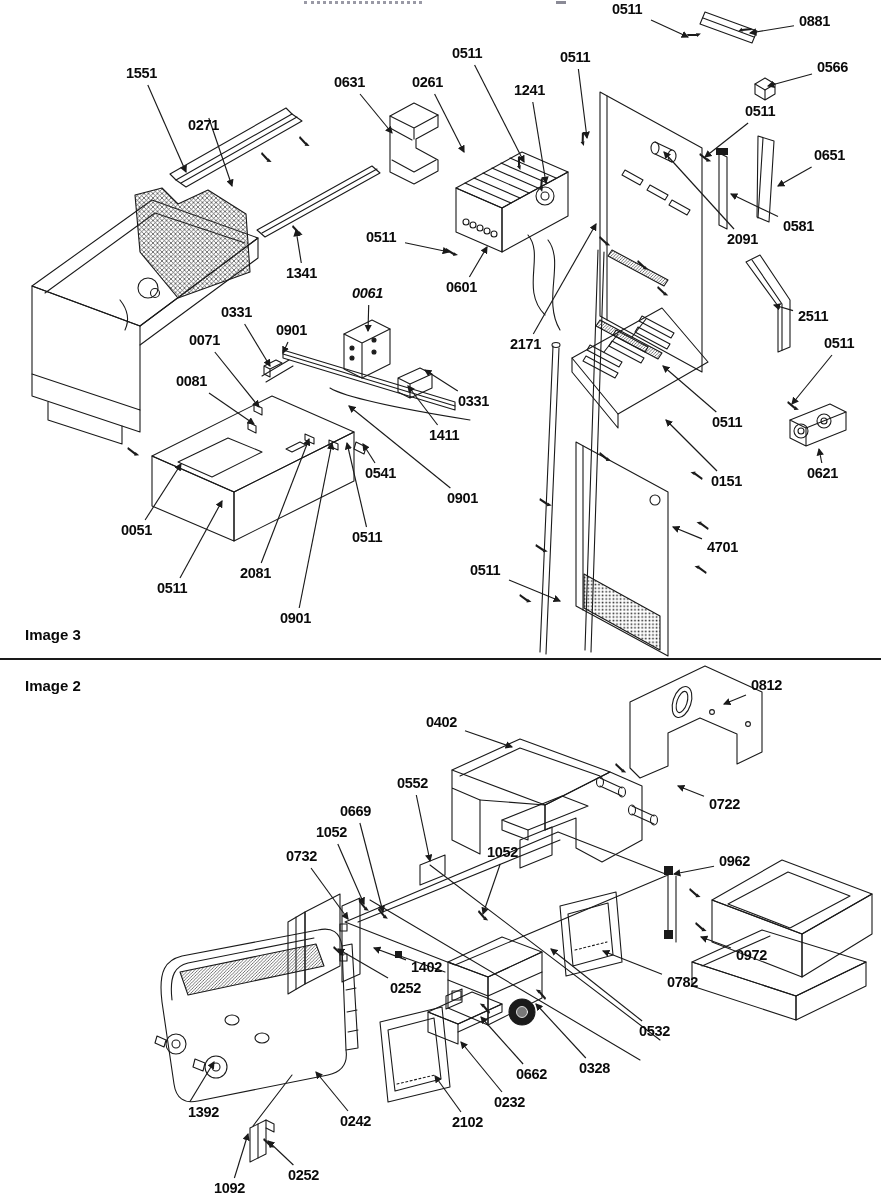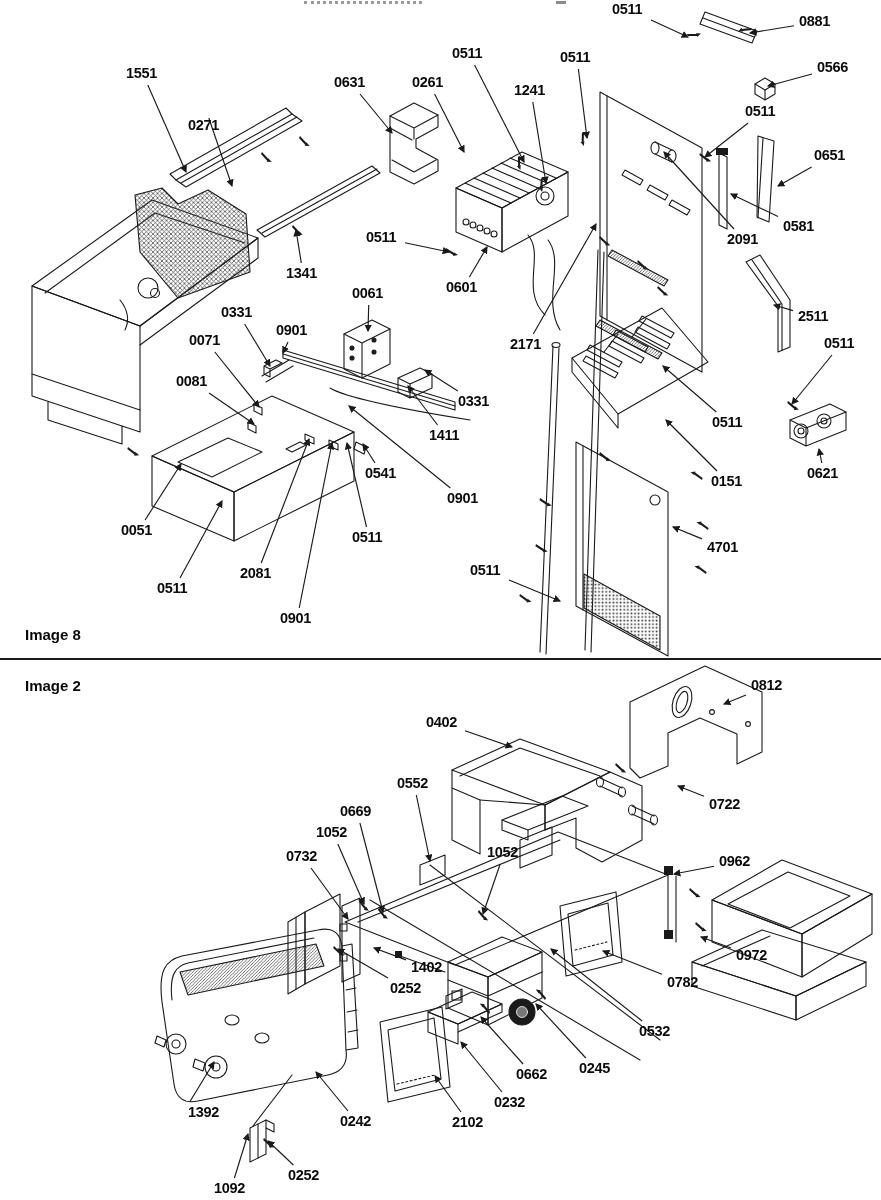--- a/index.html
+++ b/index.html
@@ -399,21 +399,21 @@
         <line x1="523.1" y1="1064.0" x2="481" y2="1017" marker-end="url(#arrow)"></line>
         <line x1="502.0" y1="1092.0" x2="461" y2="1042" marker-end="url(#arrow)"></line>
         <line x1="461.0" y1="1112.0" x2="435" y2="1076" marker-end="url(#arrow)"></line>
         <line x1="348.0" y1="1111.0" x2="316" y2="1072" marker-end="url(#arrow)"></line>
         <line x1="189.7" y1="1102.0" x2="214" y2="1062" marker-end="url(#arrow)"></line>
         <line x1="234.4" y1="1178.0" x2="248" y2="1134" marker-end="url(#arrow)"></line>
         <line x1="293.4" y1="1165.0" x2="268" y2="1141" marker-end="url(#arrow)"></line>
       </g>
   </svg>
 
-  <div class="section-label" style="left:25px;top:626px;">Image 8</div>
+  <div class="section-label" style="left:25px;top:626px;">Image 3</div>
   <div class="section-label" style="left:25px;top:677px;">Image 2</div>
 
   <div id="callout-layer">
       <div class="callout" style="left: 126px; top: 66px;">1551</div>
       <div class="callout" style="left: 188px; top: 99px; margin-top: 19px;">0271</div>
       <div class="callout" style="left: 334px; top: 75px;">0631</div>
       <div class="callout" style="left: 412px; top: 75px;">0261</div>
       <div class="callout" style="left: 452px; top: 46px;">0511</div>
       <div class="callout" style="left: 560px; top: 50px;">0511</div>
       <div class="callout" style="left: 514px; top: 83px;">1241</div>
@@ -421,21 +421,21 @@
       <div class="callout" style="left: 799px; top: 14px;">0881</div>
       <div class="callout" style="left: 817px; top: 60px;">0566</div>
       <div class="callout" style="left: 745px; top: 104px;">0511</div>
       <div class="callout" style="left: 814px; top: 148px;">0651</div>
       <div class="callout" style="left: 783px; top: 219px;">0581</div>
       <div class="callout" style="left: 727px; top: 232px;">2091</div>
       <div class="callout" style="left: 446px; top: 280px;">0601</div>
       <div class="callout" style="left: 286px; top: 266px;">1341</div>
       <div class="callout" style="left: 366px; top: 230px;">0511</div>
       <div class="callout" style="left: 510px; top: 337px;">2171</div>
-      <div class="callout" style="left: 352px; top: 286px;">0061</div>
+      <div class="callout" style="left: 352px; top: 286px; font-style: italic;">0061</div>
       <div class="callout" style="left: 221px; top: 305px;">0331</div>
       <div class="callout" style="left: 276px; top: 323px;">0901</div>
       <div class="callout" style="left: 189px; top: 333px;">0071</div>
       <div class="callout" style="left: 176px; top: 374px;">0081</div>
       <div class="callout" style="left: 458px; top: 394px;">0331</div>
       <div class="callout" style="left: 429px; top: 428px;">1411</div>
       <div class="callout" style="left: 365px; top: 466px;">0541</div>
       <div class="callout" style="left: 447px; top: 491px;">0901</div>
       <div class="callout" style="left: 352px; top: 530px;">0511</div>
       <div class="callout" style="left: 121px; top: 523px;">0051</div>
@@ -456,21 +456,21 @@
       <div class="callout" style="left: 340px; top: 804px;">0669</div>
       <div class="callout" style="left: 316px; top: 825px;">1052</div>
       <div class="callout" style="left: 286px; top: 849px;">0732</div>
       <div class="callout" style="left: 487px; top: 845px;">1052</div>
       <div class="callout" style="left: 719px; top: 854px;">0962</div>
       <div class="callout" style="left: 736px; top: 948px;">0972</div>
       <div class="callout" style="left: 411px; top: 960px;">1402</div>
       <div class="callout" style="left: 390px; top: 981px;">0252</div>
       <div class="callout" style="left: 667px; top: 975px;">0782</div>
       <div class="callout" style="left: 639px; top: 1024px;">0532</div>
-      <div class="callout" style="left: 579px; top: 1061px;">0245</div>
+      <div class="callout" style="left: 579px; top: 1061px;">0328</div>
       <div class="callout" style="left: 516px; top: 1067px;">0662</div>
       <div class="callout" style="left: 494px; top: 1095px;">0232</div>
       <div class="callout" style="left: 452px; top: 1115px;">2102</div>
       <div class="callout" style="left: 340px; top: 1114px;">0242</div>
       <div class="callout" style="left: 166px; top: 1105px; margin-left: 22px;">1392</div>
       <div class="callout" style="left: 214px; top: 1181px;">1092</div>
       <div class="callout" style="left: 288px; top: 1168px;">0252</div>
     </div>
 
 </div>

